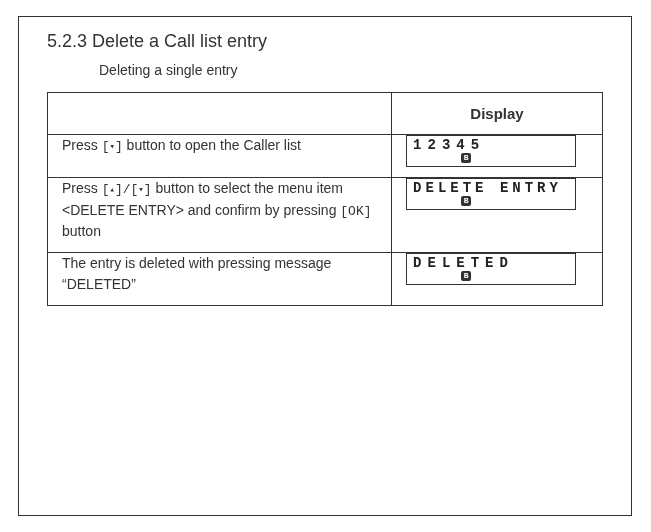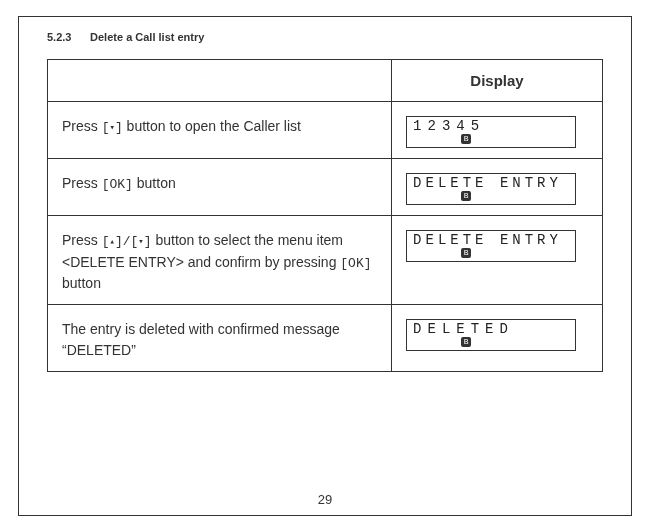--- a/index.html
+++ b/index.html
@@ -16,40 +16,40 @@
     box-sizing: border-box;
     position: absolute;
     left: 18px;
     top: 16px;
     width: 614px;
     height: 500px;
     border: 1px solid #333;
     padding: 14px 28px 10px 28px;
   }
   .header {
-    font-weight: 700;
-    font-size: 11px;
-    margin-bottom: 16px;
+    font-weight: 400;
+    font-size: 18px;
+    margin-bottom: 10px;
   }
   .section-number { display: inline-block; width: 40px; }
   .subtitle {
     font-size: 14px;
     font-weight: 400;
     margin-left: 52px;
     margin-bottom: 14px;
   }
   table.proc {
     border-collapse: collapse;
     width: 100%;
     table-layout: fixed;
   }
   table.proc td, table.proc th {
     border: 1.5px solid #333;
     vertical-align: top;
-    padding: 14px 10px 10px 14px;
+    padding: 0 10px 10px 14px;
   }
   table.proc th {
     text-align: center;
     font-weight: 700;
     font-size: 15px;
     padding: 12px 0;
   }
   table.proc th.blank { border-left: 1.5px solid #333; }
   col.instr { width: 62%; }
   col.disp  { width: 38%; }
@@ -68,21 +68,21 @@
     padding-top: 8px;
     padding-bottom: 8px;
   }
   .lcd {
     border: 1px solid #333;
     width: 170px;
     height: 32px;
     box-sizing: border-box;
     position: relative;
     font-family: "Courier New", monospace;
-    font-weight: 400;
+    font-weight: 700;
     letter-spacing: 6px;
     font-size: 14px;
     padding: 1px 0 0 6px;
     color: #222;
     white-space: nowrap;
     overflow: hidden;
   }
   .lcd .bt {
     position: absolute;
     left: 54px;
@@ -110,20 +110,21 @@
 </style>
 </head>
 <body>
 
 <div class="page-border">
 
   <div class="header">
     <span class="section-number">5.2.3</span>
     <span>Delete a Call list entry</span>
   </div>
+  <div class="subtitle">Deleting a single entry</div>
 
   <table class="proc">
     <colgroup>
         <col class="instr">
         <col class="disp">
       </colgroup>
     <tbody>
         <tr>
       <th class="blank"></th>
       <th>Display</th>
@@ -135,52 +136,40 @@
       </td>
       <td class="display-cell">
         <div class="lcd">
           <span>12345</span>
           <span class="bt"></span>
         </div>
       </td>
     </tr>
 
 
-    <tr>
-      <td class="instr-cell">
-        <span>Press </span><span class="key">[OK]</span><span> button</span>
-      </td>
-      <td class="display-cell">
-        <div class="lcd" style="letter-spacing:4px;">
-          <span>DELETE  ENTRY</span>
-          <span class="bt"></span>
-        </div>
-      </td>
-    </tr>
 
     <tr>
       <td class="instr-cell">
         <span>Press </span><span class="key">[<span class="tri">▴</span>]/[<span class="tri">▾</span>]</span><span> button to select the menu item &lt;DELETE ENTRY&gt; and confirm by pressing </span><span class="key">[OK]</span><span> button</span>
       </td>
       <td class="display-cell">
         <div class="lcd" style="letter-spacing:4px;">
           <span>DELETE  ENTRY</span>
           <span class="bt"></span>
         </div>
       </td>
     </tr>
 
     <tr>
       <td class="instr-cell">
-        <span>The entry is deleted  with confirmed message “DELETED”</span>
+        <span>The entry is deleted  with pressing message “DELETED”</span>
       </td>
       <td class="display-cell">
         <div class="lcd" style="letter-spacing:6px;">
           <span>DELETED</span>
           <span class="bt"></span>
         </div>
       </td>
     </tr>
   </tbody>
     </table>
 
-  <div class="page-num">29</div>
 </div>
 
 </body></html>

